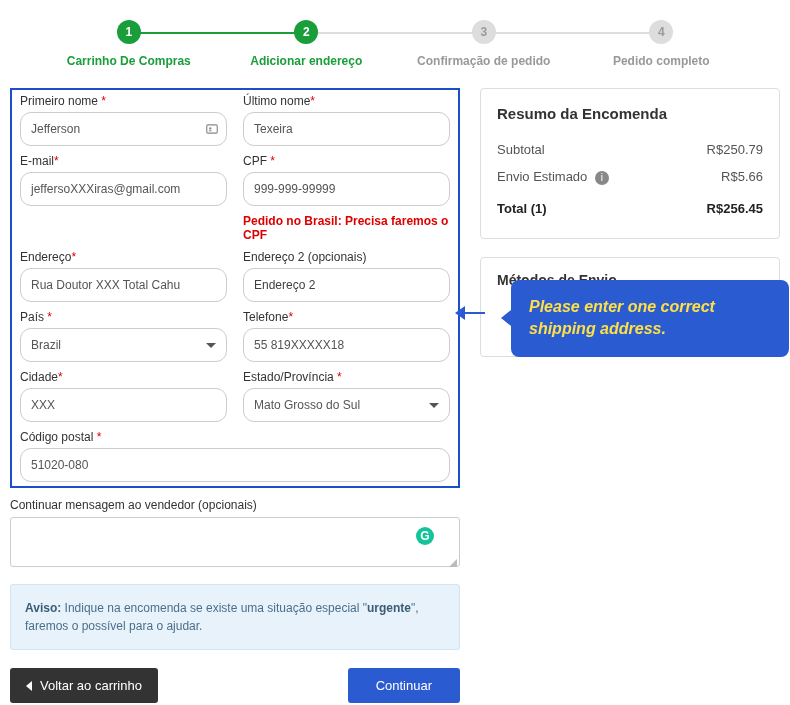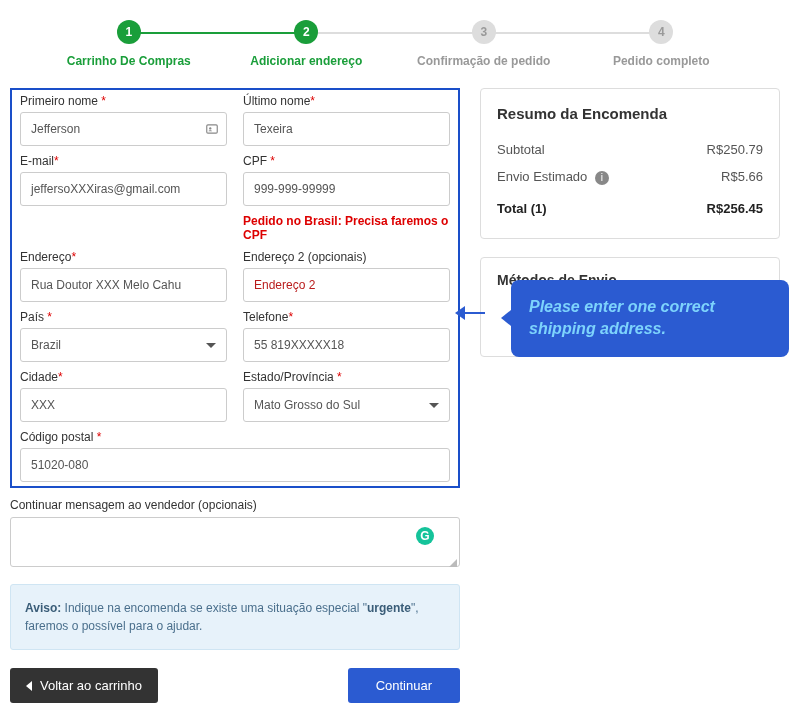--- a/index.html
+++ b/index.html
@@ -25,22 +25,22 @@
 .left-col { flex: 1; min-width: 0; }
 .right-col { width: 300px; flex-shrink: 0; }
 
 
 .addr-box { border: 2px solid #1a4fc9; padding: 4px 8px; }
 .form-grid { display: grid; grid-template-columns: 1fr 1fr; gap: 8px 16px; }
 .field { display: flex; flex-direction: column; gap: 4px; }
 .field.full { grid-column: 1 / -1; }
 .field label { font-size: 12px; color: #333; }
 .req { color: #d00; }
-.input { border: 1px solid #ccc; border-radius: 3px; padding: 8px 10px; font-size: 12px; color: #555; width: 100%; background: #fff; height: 34px; display: flex; align-items: center; justify-content: space-between; }
-.input.placeholder { color: #b91c1c; }
+.input { border: 1px solid #ccc; border-radius: 11px; padding: 8px 10px; font-size: 12px; color: #555; width: 100%; background: #fff; height: 34px; display: flex; align-items: center; justify-content: space-between; }
+.input.placeholder { color: #404040; }
 .error-text { color: #d00; font-size: 12px; font-weight: bold; margin-top: 4px; }
 .field-with-icon { position: relative; }
 .field-icon { position: absolute; right: 8px; top: 50%; transform: translateY(-50%); color: #888; font-size: 12px; }
 .chevron { width: 0; height: 0; border-left: 5px solid transparent; border-right: 5px solid transparent; border-top: 5px solid #555; }
 .select { display: flex; justify-content: space-between; align-items: center; }
 
 
 .msg-section { margin-top: 10px; }
 .msg-label { font-size: 12px; margin-bottom: 5px; display: block; }
 .textarea { border: 1px solid #ccc; border-radius: 3px; width: 100%; height: 50px; resize: none; position: relative; }
@@ -54,21 +54,21 @@
 .btn-back { background: #333; color: #fff; border: none; padding: 10px 16px; border-radius: 3px; font-size: 13px; display: flex; align-items: center; gap: 8px; cursor: pointer; }
 .btn-primary { background: #2b5bd1; color: #fff; border: none; padding: 10px 28px; border-radius: 3px; font-size: 13px; cursor: pointer; }
 
 
 .panel { border: 1px solid #ddd; border-radius: 4px; padding: 16px; margin-bottom: 18px; }
 .panel-title { font-weight: bold; font-size: 15px; margin-bottom: 14px; color: #333; }
 .summary-row { display: flex; justify-content: space-between; font-size: 13px; padding: 6px 0; color: #555; }
 .summary-row.total { font-weight: bold; color: #222; border-top: none; padding-top: 10px; gap: 12px; }
 .info-icon { display: inline-block; width: 14px; height: 14px; border-radius: 50%; background: #888; color: #fff; font-size: 10px; text-align: center; line-height: 14px; margin-left: 4px; }
 
-.callout { background: #2b5bd1; color: #7dd3fc; font-size: 16px; font-weight: bold; font-style: italic; padding: 16px 18px; border-radius: 8px; position: relative; margin-left: 20px; line-height: 1.4; }
+.callout { background: #2b5bd1; color: #fde047; font-size: 16px; font-weight: bold; font-style: italic; padding: 16px 18px; border-radius: 8px; position: relative; margin-left: 20px; line-height: 1.4; }
 .callout::before { content: ''; position: absolute; left: -10px; top: 30px; width: 0; height: 0; border-top: 8px solid transparent; border-bottom: 8px solid transparent; border-right: 10px solid #2b5bd1; }
 .arrow-wrap { position: absolute; left: -36px; top: 26px; }
 .arrow-line { width: 24px; height: 2px; background: #2b5bd1; position: absolute; top: 6px; left: 6px;}
 .arrow-head { width: 0; height: 0; border-top: 7px solid transparent; border-bottom: 7px solid transparent; border-right: 10px solid #2b5bd1; position: absolute; }
 
 .ship-panel { border: 1px solid #ddd; border-radius: 4px; padding: 14px 16px 24px; position: relative; overflow: visible; }
 .ship-title { font-weight: bold; font-size: 14px; margin-bottom: 14px; }
 .callout-wrap { position: absolute; top: 22px; left: 10px; right: -10px; }
 
 .contact-icon { display:inline-block; width:14px; height:14px; }
@@ -138,21 +138,21 @@
           <label><span>CPF </span><span class="req">*</span></label>
           <div class="input">
               <span>999-999-99999</span>
             </div>
           <div class="error-text">Pedido no Brasil: Precisa faremos o CPF</div>
         </div>
 
         <div class="field">
           <label><span>Endereço</span><span class="req">*</span></label>
           <div class="input">
-              <span>Rua Doutor XXX Melo Cahu</span>
+              <span>Rua Doutor XXX Total Cahu</span>
             </div>
         </div>
 
         <div class="field">
           <label>Endereço 2 (opcionais)</label>
           <div class="input placeholder">
               <span>Endereço 2</span>
             </div>
         </div>
 

